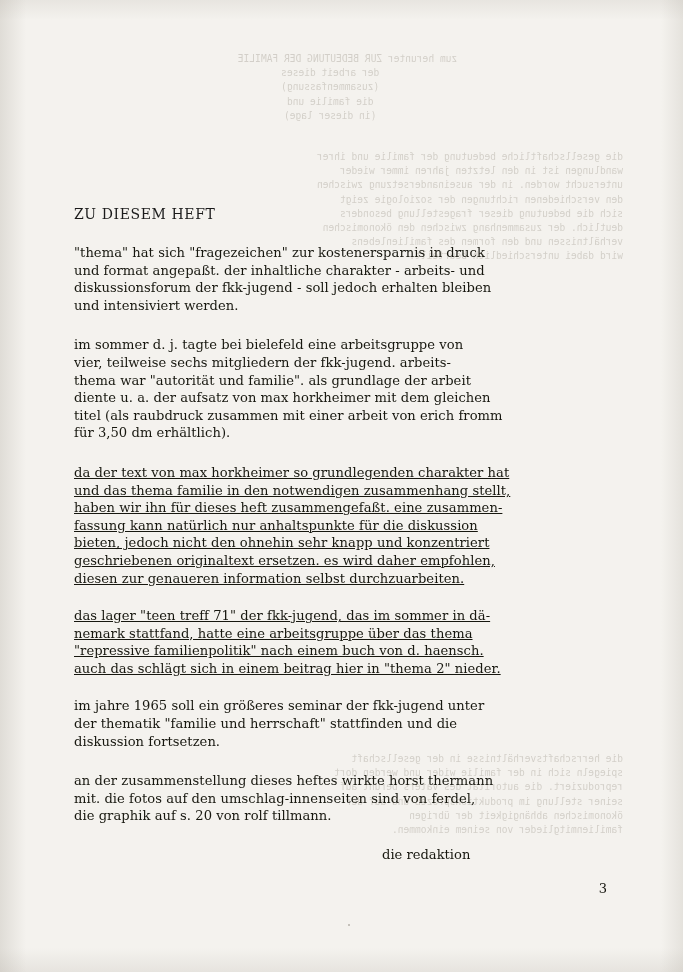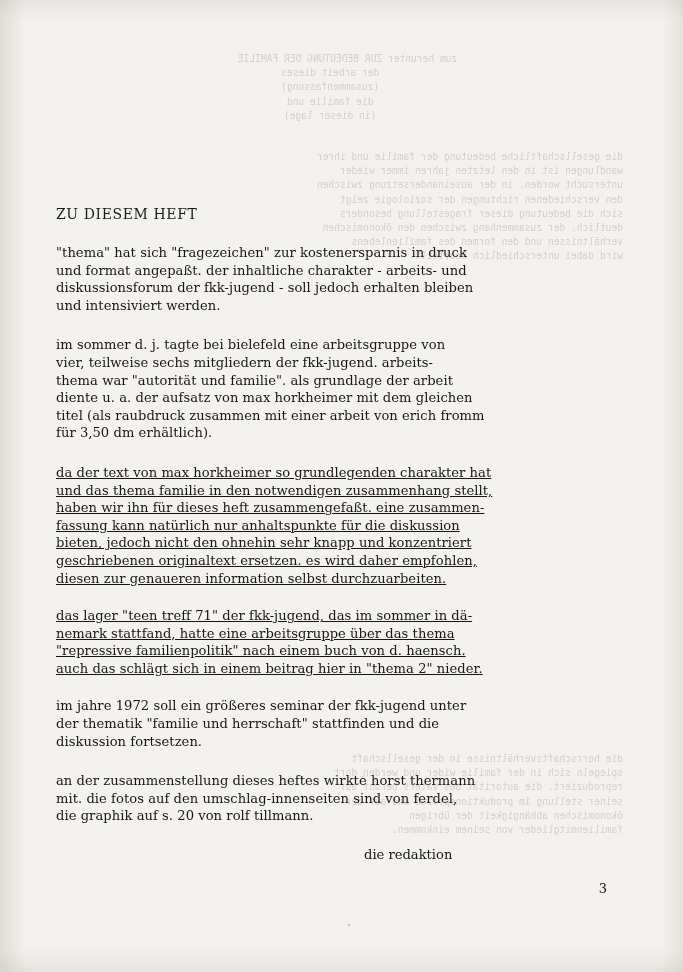--- a/index.html
+++ b/index.html
@@ -46,21 +46,21 @@
     pointer-events: none;
     user-select: none;
   }
   .bleed-top { top: 52px; }
   .bleed-mid { top: 150px; }
   .bleed-bottom { top: 752px; }
   .bleed.center { text-align: center; }
 
   .content {
     position: absolute;
-    left: 56px;
+    left: 74px;
     top: 206px;
     width: 540px;
   }
   .doc-title {
     font-family: "DejaVu Serif", serif;
     font-size: 14px;
     letter-spacing: 0.6px;
     color: #1a1a1a;
     margin: 0 0 22px 0;
     font-weight: normal;
@@ -147,21 +147,21 @@
 und das thema familie in den notwendigen zusammenhang stellt,
 haben wir ihn für dieses heft zusammengefaßt. eine zusammen-
 fassung kann natürlich nur anhaltspunkte für die diskussion
 bieten, jedoch nicht den ohnehin sehr knapp und konzentriert
 geschriebenen originaltext ersetzen. es wird daher empfohlen,
 diesen zur genaueren information selbst durchzuarbeiten.</p>
     <p class="para tight">das lager "teen treff 71" der fkk-jugend, das im sommer in dä-
 nemark stattfand, hatte eine arbeitsgruppe über das thema
 "repressive familienpolitik" nach einem buch von d. haensch.
 auch das schlägt sich in einem beitrag hier in "thema 2" nieder.</p>
-    <p class="para">im jahre 1972 soll ein größeres seminar der fkk-jugend unter
+    <p class="para">im jahre 1965 soll ein größeres seminar der fkk-jugend unter
 der thematik "familie und herrschaft" stattfinden und die
 diskussion fortsetzen.</p>
     <p class="para">an der zusammenstellung dieses heftes wirkte horst thermann
 mit. die fotos auf den umschlag-innenseiten sind von ferdel,
 die graphik auf s. 20 von rolf tillmann.</p>
 
     <p class="signature">die redaktion</p>
   </div>
 
   <div class="page-number">3</div>

